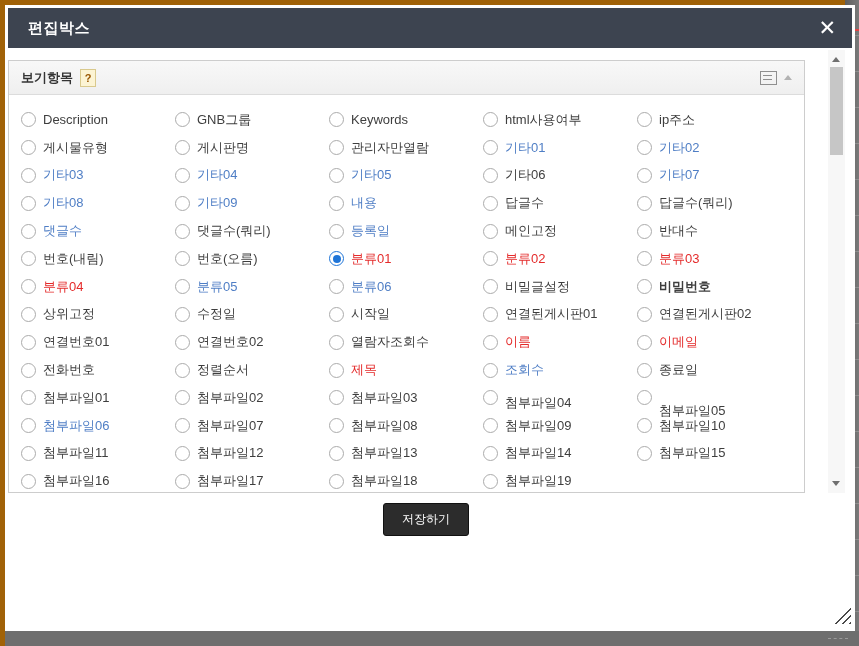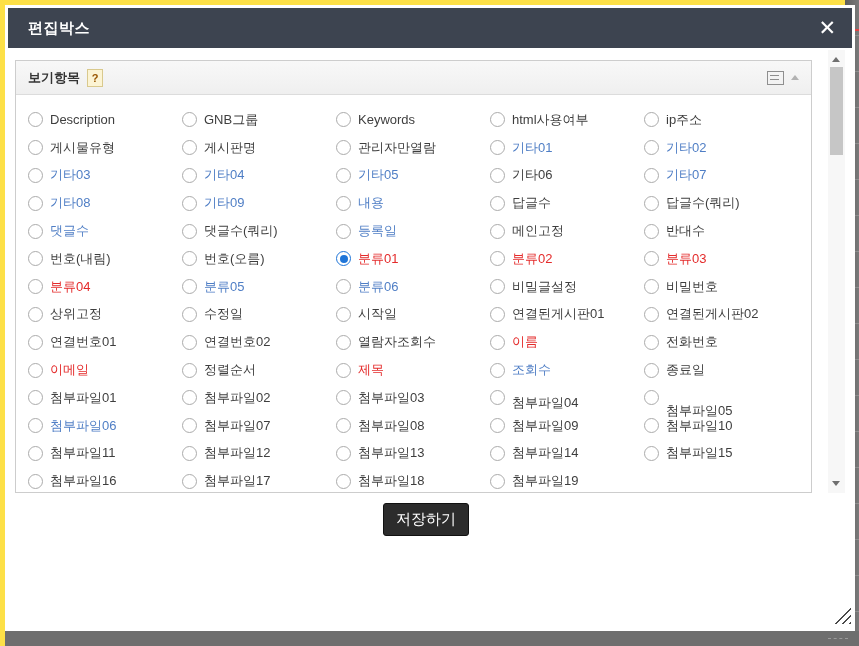--- a/index.html
+++ b/index.html
@@ -1,33 +1,33 @@
 <!DOCTYPE html>
 <html><head>
 <meta charset="utf-8">
 <style>
   html,body{margin:0;padding:0;background:#b9b9b9;font-family:"Liberation Sans","DejaVu Sans",sans-serif;}
-  .page{position:relative;width:859px;height:646px;overflow:hidden;background:#fde047;}
+  .page{position:relative;width:859px;height:646px;overflow:hidden;background:#a16207;}
 
   
   .strip-right{position:absolute;left:845px;top:0;width:14px;height:646px;
     background:linear-gradient(90deg,#5e5e5e,#7a7a7a);
     background-image:repeating-linear-gradient(180deg,rgba(255,255,255,0) 0 35px,rgba(255,255,255,.18) 35px 36px),linear-gradient(90deg,#5e5e5e,#7a7a7a);}
   .strip-bottom{position:absolute;left:5px;top:631px;width:854px;height:15px;background:#6e6e6e;}
   .red-dash{position:absolute;left:845px;top:29px;width:14px;height:0;border-top:2px dashed #e04444;}
   .bottom-dash{position:absolute;left:828px;top:638px;width:20px;height:0;border-top:1px dashed #9a9a9a;}
 
   
   .modal{position:absolute;left:5px;top:5px;width:850px;height:626px;background:#fff;}
   .modal-header{position:absolute;left:3px;top:3px;right:3px;height:40px;background:#3d4450;display:flex;align-items:center;}
   .modal-title{color:#fff;font-size:15px;font-weight:700;margin-left:20px;letter-spacing:.5px;}
   .modal-close{margin-left:auto;margin-right:16px;color:#fff;font-size:21px;font-weight:300;line-height:1;cursor:pointer;font-family:"DejaVu Sans",sans-serif;}
 
   
-  .panel{position:absolute;left:10px;top:55px;width:797px;height:433px;border:1px solid #cdcdcd;background:#fff;overflow:hidden;box-sizing:border-box;}
+  .panel{position:absolute;left:3px;top:55px;width:797px;height:433px;border:1px solid #cdcdcd;background:#fff;overflow:hidden;box-sizing:border-box;}
   .panel-header{height:34px;background:linear-gradient(#f8f8f8,#efefef);border-bottom:1px solid #dcdcdc;display:flex;align-items:center;padding:0 12px;box-sizing:border-box;}
   .panel-title{font-size:13px;font-weight:700;color:#333;}
   .help-badge{margin-left:7px;width:14px;height:16px;background:#fcf4d4;border:1px solid #d9c98d;color:#995500;font-size:11px;font-weight:700;display:flex;align-items:center;justify-content:center;cursor:pointer;}
   .panel-tools{margin-left:auto;display:flex;align-items:center;}
   .list-box-icon{width:15px;height:12px;border:1px solid #8f8f8f;background-image:linear-gradient(#8f8f8f,#8f8f8f),linear-gradient(#8f8f8f,#8f8f8f);background-size:9px 1px,9px 1px;background-position:2px 3px,2px 7px;background-repeat:no-repeat;cursor:pointer;}
   .collapse-arrow{width:0;height:0;border-left:4px solid transparent;border-right:4px solid transparent;border-bottom:5px solid #b2b2b2;margin-left:7px;cursor:pointer;}
 
   
   .options-grid{padding:11px 0 0 12px;display:grid;grid-template-columns:repeat(5,154px);grid-auto-rows:27.8px;}
   .opt{display:flex;align-items:center;cursor:pointer;}
@@ -36,21 +36,21 @@
   .radio.checked::after{content:"";position:absolute;left:2.5px;top:2.5px;right:2.5px;bottom:2.5px;background:#1f75d8;border-radius:50%;}
   .opt-label{font-size:13px;white-space:nowrap;}
 
   
   .scrollbar{position:absolute;left:823px;top:45px;width:17px;height:443px;background:#f7f7f7;}
   .sb-arrow-up{position:absolute;left:4px;top:7px;width:0;height:0;border-left:4.5px solid transparent;border-right:4.5px solid transparent;border-bottom:5px solid #6f6f6f;cursor:pointer;}
   .sb-thumb{position:absolute;left:2px;top:17px;width:13px;height:88px;background:#c6c6c6;cursor:pointer;}
   .sb-arrow-down{position:absolute;left:4px;bottom:7px;width:0;height:0;border-left:4.5px solid transparent;border-right:4.5px solid transparent;border-top:5px solid #6f6f6f;cursor:pointer;}
 
   
-  .save-btn{position:absolute;left:378px;top:498px;width:84px;height:31px;background:#2c2c2c;border:1px solid #111;border-radius:3px;color:#fff;font-size:15px;display:flex;align-items:center;justify-content:center;cursor:pointer;font-family:inherit;}
+  .save-btn{position:absolute;left:378px;top:498px;width:84px;height:31px;background:#2c2c2c;border:1px solid #111;border-radius:3px;color:#fff;font-size:12px;display:flex;align-items:center;justify-content:center;cursor:pointer;font-family:inherit;}
 
   
   .resize-handle{position:absolute;left:827px;top:600px;width:19px;height:19px;
     background:repeating-linear-gradient(135deg,#4a4a4a 0 1.5px,transparent 1.5px 5px);
     clip-path:polygon(100% 0,100% 100%,0 100%);cursor:nwse-resize;}
 </style>
 </head>
 <body>
 
 <div class="page">
@@ -208,21 +208,21 @@
           <label class="opt">
             <span class="radio"></span>
             <span class="opt-label" style="color: rgb(79, 126, 197);">분류06</span>
           </label>
           <label class="opt">
             <span class="radio"></span>
             <span class="opt-label" style="color: rgb(62, 62, 62);">비밀글설정</span>
           </label>
           <label class="opt">
             <span class="radio"></span>
-            <span class="opt-label" style="color: rgb(62, 62, 62);">비밀번호</span>
+            <span class="opt-label" style="color: rgb(62, 62, 62); font-weight: bold;">비밀번호</span>
           </label>
           <label class="opt">
             <span class="radio"></span>
             <span class="opt-label" style="color: rgb(62, 62, 62);">상위고정</span>
           </label>
           <label class="opt">
             <span class="radio"></span>
             <span class="opt-label" style="color: rgb(62, 62, 62);">수정일</span>
           </label>
           <label class="opt">
@@ -248,25 +248,25 @@
           <label class="opt">
             <span class="radio"></span>
             <span class="opt-label" style="color: rgb(62, 62, 62);">열람자조회수</span>
           </label>
           <label class="opt">
             <span class="radio"></span>
             <span class="opt-label" style="color: rgb(228, 43, 43);">이름</span>
           </label>
           <label class="opt">
             <span class="radio"></span>
+            <span class="opt-label" style="color: rgb(228, 43, 43);">이메일</span>
+          </label>
+          <label class="opt">
+            <span class="radio"></span>
             <span class="opt-label" style="color: rgb(62, 62, 62);">전화번호</span>
-          </label>
-          <label class="opt">
-            <span class="radio"></span>
-            <span class="opt-label" style="color: rgb(228, 43, 43);">이메일</span>
           </label>
           <label class="opt">
             <span class="radio"></span>
             <span class="opt-label" style="color: rgb(62, 62, 62);">정렬순서</span>
           </label>
           <label class="opt">
             <span class="radio"></span>
             <span class="opt-label" style="color: rgb(228, 43, 43);">제목</span>
           </label>
           <label class="opt">

